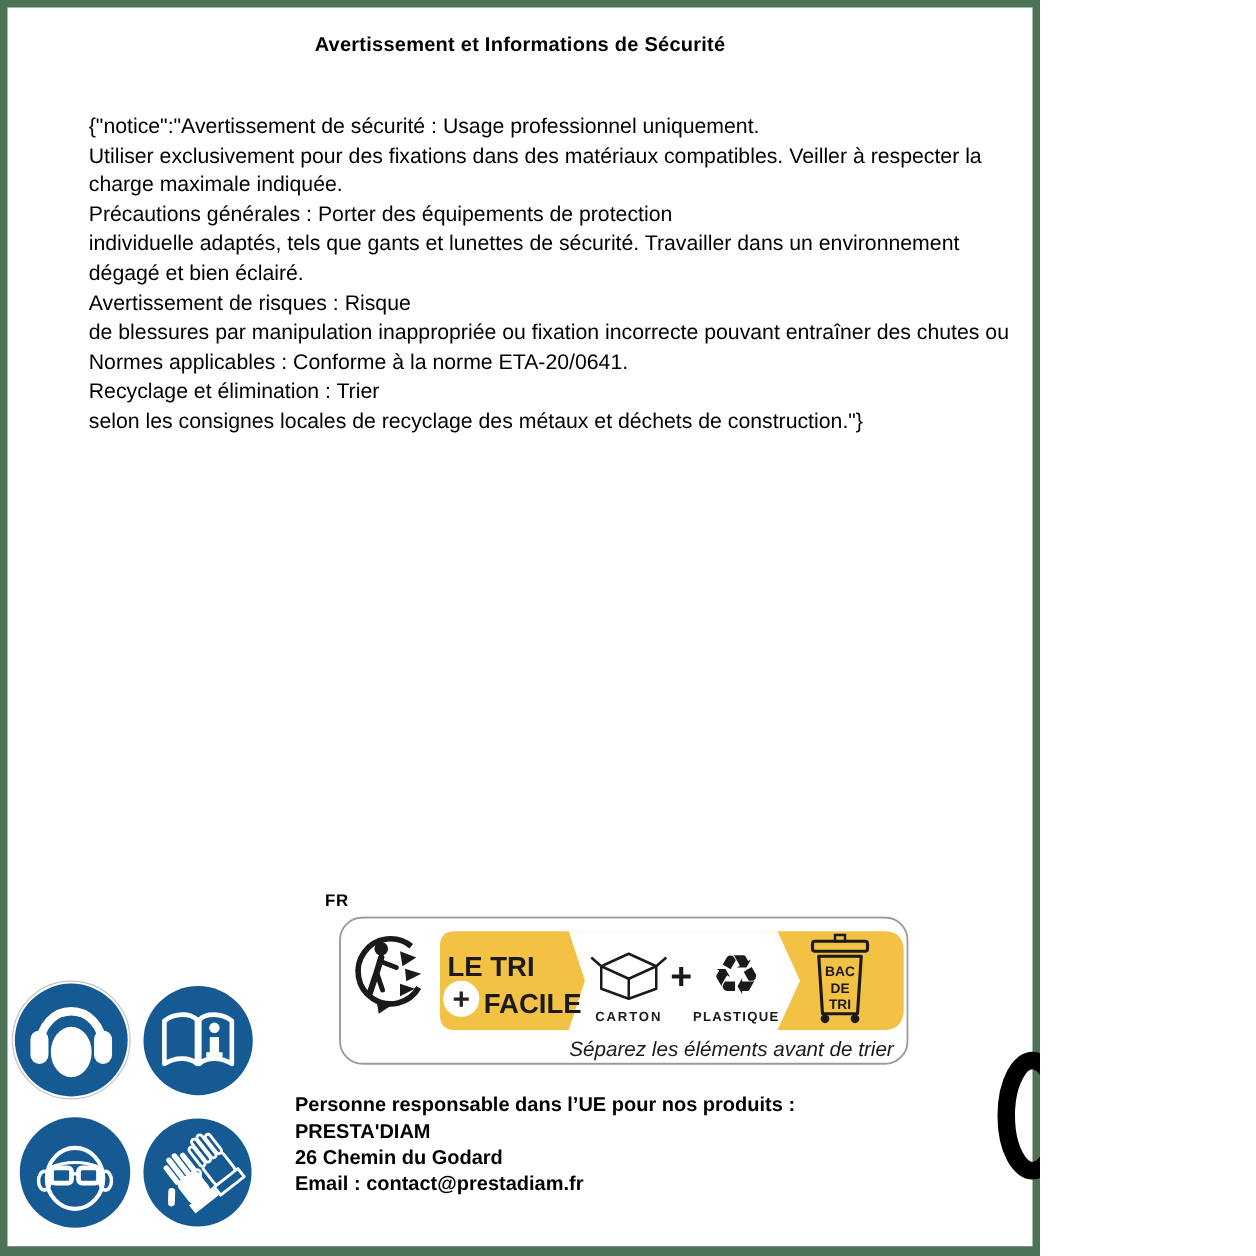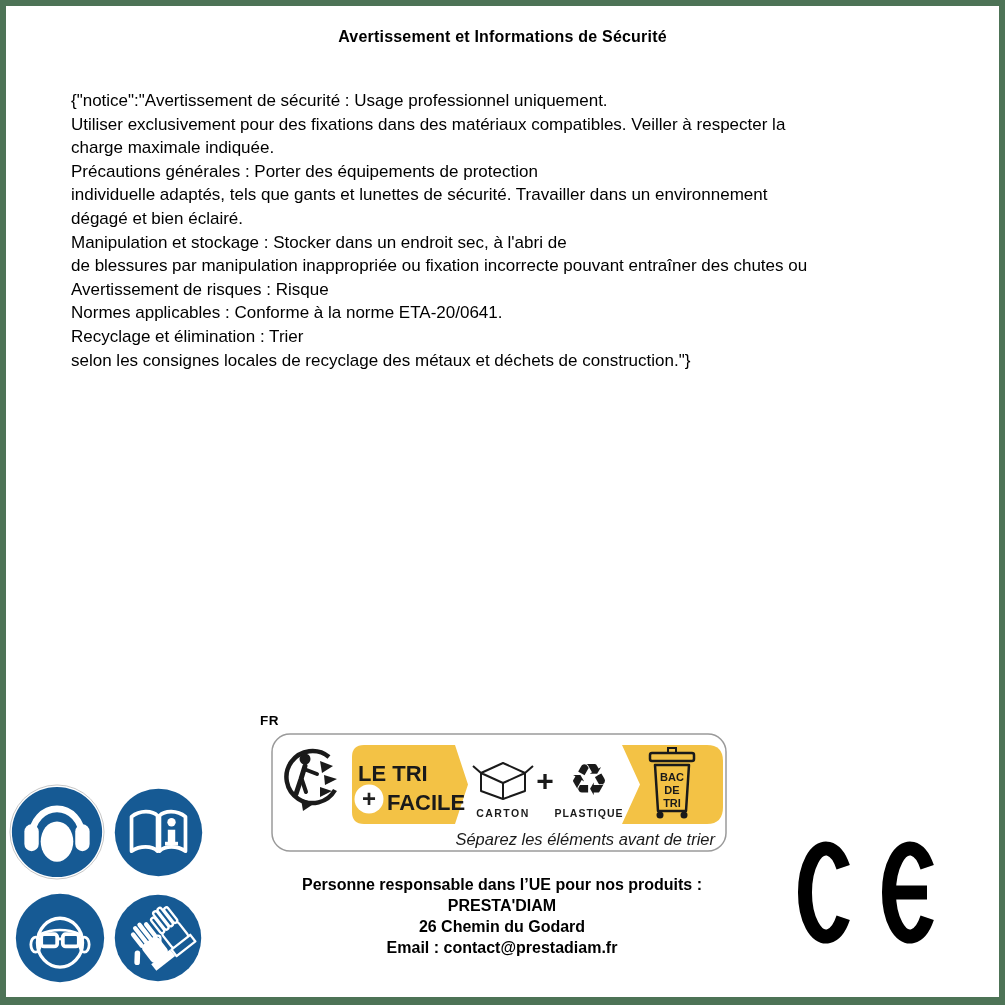--- a/index.html
+++ b/index.html
@@ -1,17 +1,17 @@
 <!DOCTYPE html>
 <html><head>
 <meta charset="utf-8">
 <style>
   html,body{margin:0;padding:0;background:#ffffff;}
   .page{
-    position:relative;width:1005px;height:1005px;background:#ffffff;
+    position:relative;width:832px;height:1005px;background:#ffffff;
     font-family:"Liberation Sans",sans-serif;color:#000;overflow:hidden;
   }
   .frame{
     position:absolute;inset:0;border:6px solid #4D7356;border-bottom-width:8px;
     pointer-events:none;box-sizing:border-box;
   }
   .doc-title{
     position:absolute;top:28px;left:0;right:0;text-align:center;
     font-size:16px;font-weight:bold;letter-spacing:0.2px;
   }
@@ -19,44 +19,43 @@
     position:absolute;left:71px;top:89px;width:880px;
     font-size:17px;line-height:23.6px;
   }
   .fr-label{
     position:absolute;left:260px;top:713px;
     font-size:13.5px;font-weight:bold;letter-spacing:0.5px;
   }
   .banner-svg{position:absolute;left:271px;top:733px;}
   .mand-icon{position:absolute;}
   .addr{
-    position:absolute;left:252px;top:874px;width:500px;text-align:center;
+    position:absolute;left:236px;top:874px;width:500px;
     font-size:16px;font-weight:bold;line-height:21px;
   }
   .ce-svg{position:absolute;left:797px;top:840px;}
   svg text{font-family:"Liberation Sans",sans-serif;}
 </style>
 </head>
 <body>
 
 <div class="page">
   <div class="frame"></div>
 
   <div class="doc-title">Avertissement et Informations de Sécurité</div>
 
   <div class="notice">
     <div>{"notice":"Avertissement de sécurité : Usage professionnel uniquement.</div>
     <div>Utiliser exclusivement pour des fixations dans des matériaux compatibles. Veiller à respecter la</div>
     <div>charge maximale indiquée.</div>
     <div>Précautions générales : Porter des équipements de protection</div>
     <div>individuelle adaptés, tels que gants et lunettes de sécurité. Travailler dans un environnement</div>
     <div>dégagé et bien éclairé.</div>
-    <div>Manipulation et stockage : Stocker dans un endroit sec, à l'abri de</div>
+    <div>Avertissement de risques : Risque</div>
     <div>de blessures par manipulation inappropriée ou fixation incorrecte pouvant entraîner des chutes ou</div>
-    <div>Avertissement de risques : Risque</div>
     <div>Normes applicables : Conforme à la norme ETA-20/0641.</div>
     <div>Recyclage et élimination : Trier</div>
     <div>selon les consignes locales de recyclage des métaux et déchets de construction."}</div>
   </div>
 
   <div class="fr-label">FR</div>
 
   <svg class="banner-svg" width="456" height="119" viewBox="0 0 456 119">
     <rect x="1" y="1" width="454" height="117" rx="18" fill="#ffffff" stroke="#9a9a9a" stroke-width="1.5"></rect>
 

